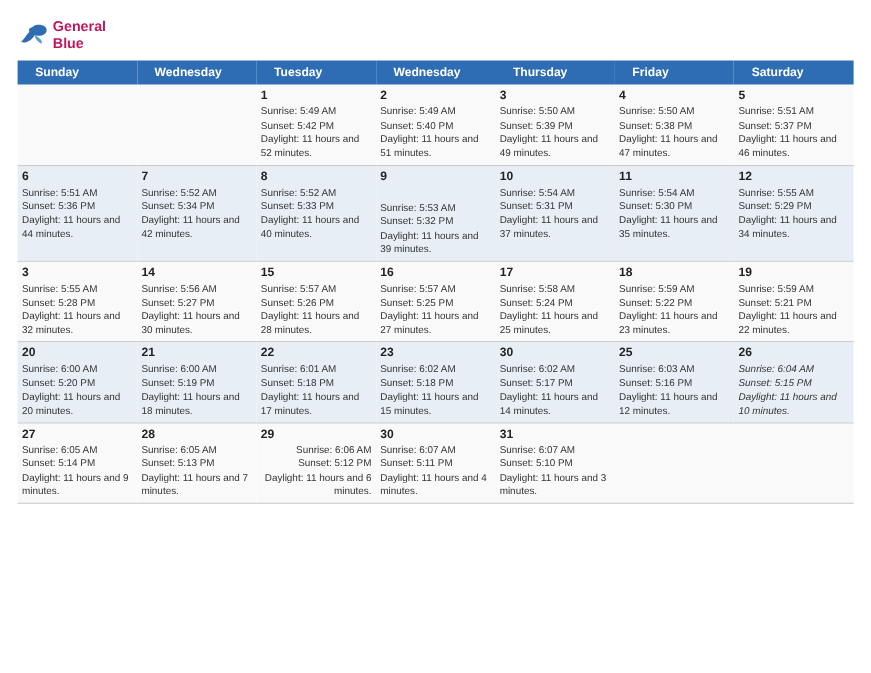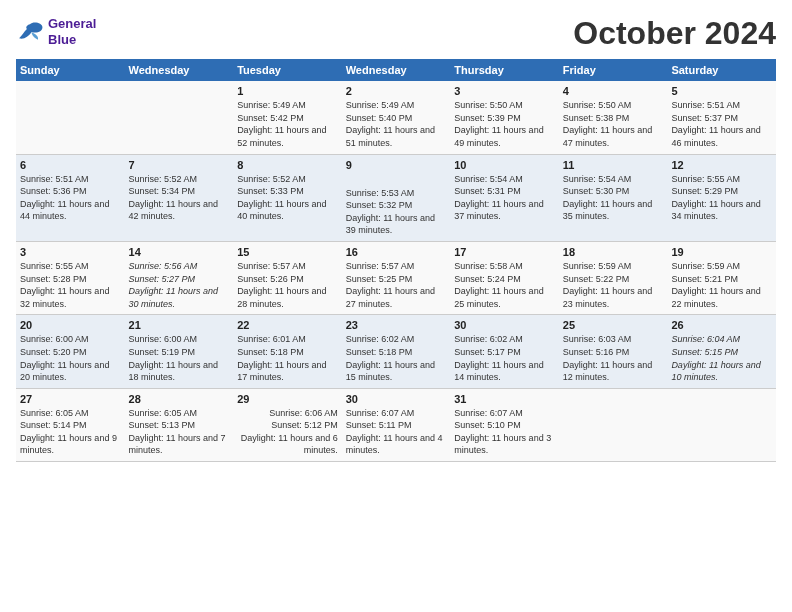--- a/index.html
+++ b/index.html
@@ -21,21 +21,21 @@
       align-items: center;
       gap: 4px;
     }
     .logo-text {
       font-size: 13px;
       font-weight: bold;
       color: #333;
       line-height: 1.2;
     }
     .logo-text span {
-      color: #4c1d95;
+      color: #be185d;
     }
     .logo-bird {
       width: 28px;
       height: 22px;
     }
     .title-block {
       text-align: right;
     }
     .month-title {
       font-size: 32px;
@@ -48,21 +48,21 @@
       color: #555;
     }
     table {
       width: 100%;
       border-collapse: collapse;
       font-size: 10px;
     }
     thead tr th {
       background-color: #2e6db4;
       color: #fff;
-      padding: 5px 4px;
+      padding: 5px 16px;
       text-align: left;
       font-size: 11px;
       font-weight: bold;
     }
     tbody tr {
       border-bottom: 1px solid #ccc;
     }
     tbody tr:nth-child(odd) {
       background: #f9f9f9;
     }
@@ -95,21 +95,20 @@
     <svg class="logo-bird" viewBox="0 0 36 28" fill="none" xmlns="http://www.w3.org/2000/svg">
       <path d="M18 4 C22 0, 34 2, 34 8 C34 14, 26 16, 20 14 C16 20, 10 24, 4 22 C8 18, 10 14, 14 10 C12 8, 14 5, 18 4Z" fill="#2e6db4"></path>
       <path d="M20 14 C24 16, 30 20, 28 24 C24 22, 20 18, 20 14Z" fill="#5a9fd4"></path>
     </svg>
     <div class="logo-text">
       <div><span>General</span></div>
       <div><span>Blue</span></div>
     </div>
   </div>
   <div class="title-block">
-    <div class="month-title">October 2024</div>
   </div>
 </div>
 
 <table>
   <thead>
     <tr id="header-row">
         <th>Sunday</th>
         <th>Wednesday</th>
         <th>Tuesday</th>
         <th>Wednesday</th>
@@ -199,21 +198,21 @@
       </tr>
       <tr>
         <td>
           <div class="day-num">3</div>
           <div class="cell-info" style="white-space: pre-wrap;">Sunrise: 5:55 AM
 Sunset: 5:28 PM
 Daylight: 11 hours and 32 minutes.</div>
         </td>
         <td>
           <div class="day-num">14</div>
-          <div class="cell-info" style="white-space: pre-wrap; font-style: italic;">Sunrise: 5:56 AM
+          <div class="cell-info" style="white-space: pre-wrap;">Sunrise: 5:56 AM
 Sunset: 5:27 PM
 Daylight: 11 hours and 30 minutes.</div>
         </td>
         <td>
           <div class="day-num">15</div>
           <div class="cell-info" style="white-space: pre-wrap;">Sunrise: 5:57 AM
 Sunset: 5:26 PM
 Daylight: 11 hours and 28 minutes.</div>
         </td>
         <td>

